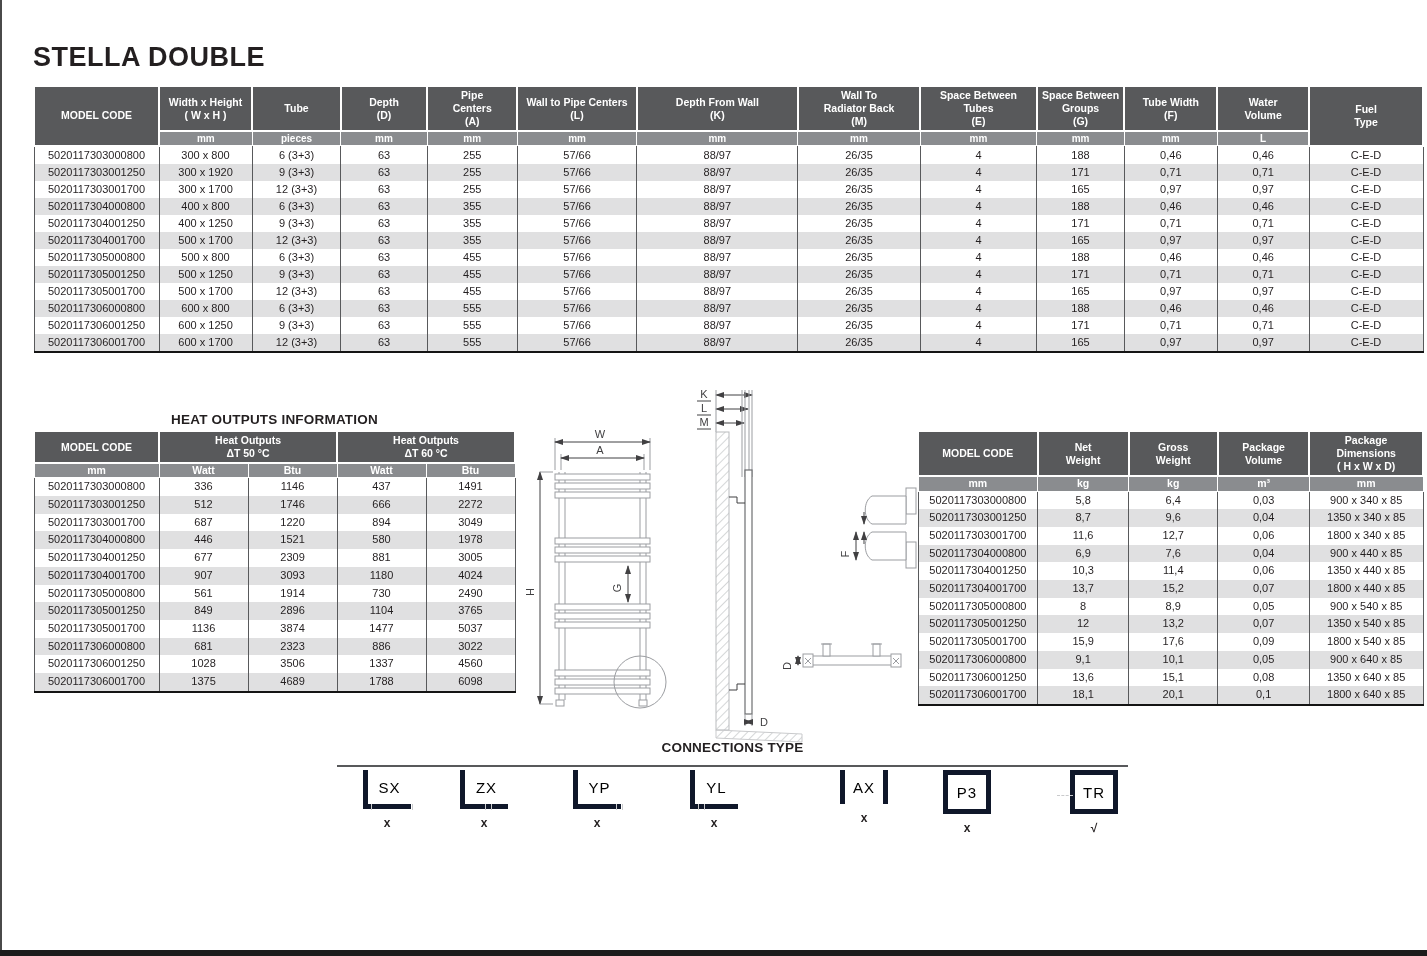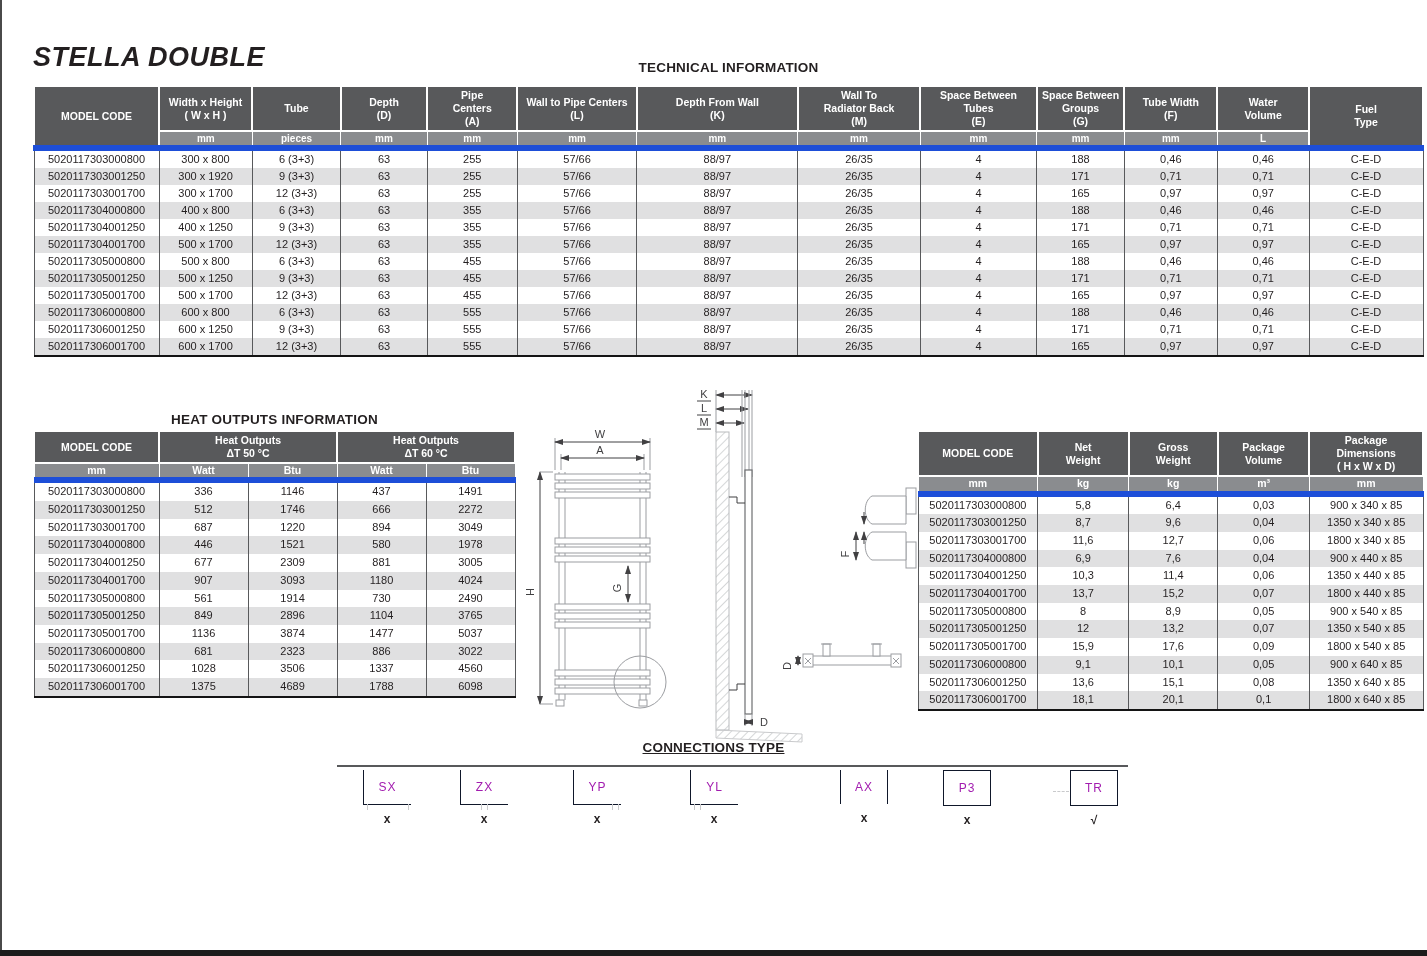--- a/index.html
+++ b/index.html
@@ -5,71 +5,70 @@
   html,body{margin:0;padding:0;background:#888;}
   #page{position:relative;width:1427px;height:956px;background:#ffffff;
         font-family:"Liberation Sans",sans-serif;color:#231f20;overflow:hidden;margin:0 auto;}
   .abs{position:absolute;}
 
   
   #left-edge{left:0;top:0;width:2px;height:100%;background:#4a4a4a;}
   #bottom-bar{left:0;bottom:0;width:100%;height:6px;background:#1c1c1c;}
 
   
-  #page-title{left:33px;top:24px;font-size:27px;font-weight:bold;font-style:italic;letter-spacing:.5px;}
+  #page-title{left:33px;top:24px;font-size:27px;font-weight:bold;letter-spacing:.5px;}
   .section-title{font-weight:bold;font-size:13.5px;text-align:center;letter-spacing:.2px;}
   #tech-title{left:33px;top:60px;width:1391px;}
   #heat-title{left:33px;top:412px;width:483px;}
   #log-title{left:917px;top:412px;width:507px;}
-  #conn-title{left:318px;top:740px;width:791px;text-decoration:underline;}
+  #conn-title{left:337px;top:740px;width:791px;}
   #conn-rule{left:337px;top:765px;width:791px;height:2px;background:#58595b;}
 
   
   table{border-collapse:collapse;table-layout:fixed;width:100%;border-bottom:2px solid #141414;}
   th{background:#58595b;color:#fff;font-weight:bold;font-size:10.5px;line-height:1.25;
      border:2px solid #fff;padding:2px 1px;vertical-align:middle;text-align:center;white-space:pre-line;}
   th.unit{background:#8a8c8f;font-size:10px;height:13px;padding:0;border:1px solid #fff;}
   td{font-size:11px;text-align:center;height:17px;line-height:17px;padding:0 2px;
      border-left:1px solid #58595b;border-right:1px solid #58595b;overflow:hidden;white-space:nowrap;}
   tbody tr:nth-child(even){background:#e0e0e1;}
-  tbody tr:first-child td{border-top:6px solid #1d4ed8;}
+  tbody tr:first-child td{border-top:1px solid #1d4ed8;}
   #tech-table-wrap{left:33px;top:85px;width:1391px;}
   #heat-table-wrap{left:33px;top:430px;width:483px;}
   #log-table-wrap{left:917px;top:430px;width:507px;}
   #heat-table-wrap td,#log-table-wrap td{height:17.7px;line-height:17.7px;}
   #heat-table-wrap th,#log-table-wrap th{font-size:10.5px;}
 
   
   #diagram{left:520px;top:382px;width:400px;height:362px;}
   #diagram text{font-size:11px;fill:#414042;font-family:"Liberation Sans",sans-serif;}
   .body-line{stroke:#9b9da1;fill:none;stroke-width:1;}
   .body-fill{stroke:#9b9da1;fill:#ffffff;stroke-width:1;}
   .dim{stroke:#414042;fill:none;stroke-width:1;}
   .dark-line{stroke:#6d6e71;fill:#ffffff;stroke-width:1.2;}
 
   
   .conn{position:absolute;top:770px;width:48px;text-align:center;}
-  .conn-box{position:relative;height:34px;border:1px solid #0f172a;
+  .conn-box{position:relative;height:34px;border:5px solid #0f172a;
             display:flex;align-items:center;justify-content:center;}
   .t-corners,.t-center,.t-right,.t-left{border-top:none;border-right:none;}
   .t-sides{border-top:none;border-bottom:none;}
   .t-box-dash::before{content:"";position:absolute;left:-18px;top:58%;width:16px;
                       border-top:1px dashed #c9cacc;}
   .tick{position:absolute;bottom:-6px;width:1px;height:6px;background:#c9cacc;}
-  .conn-label{font-size:12px;color:#a21caf;letter-spacing:1px;}
+  .conn-label{font-size:15px;color:#000000;letter-spacing:1px;}
   .conn-mark{margin-top:7px;font-size:12px;font-weight:bold;color:#231f20;}
 </style>
 </head>
 <body>
 
 <div id="page">
 
   <h1 id="page-title" class="abs">STELLA DOUBLE</h1>
 
-  <div id="tech-title" class="abs section-title">TECHNICAL INFORMATION</div>
   <div id="tech-table-wrap" class="abs">
     <table>
         <colgroup>
           <col style="width: 9%;">
           <col style="width: 6.7%;">
           <col style="width: 6.4%;">
           <col style="width: 6.2%;">
           <col style="width: 6.5%;">
           <col style="width: 8.6%;">
           <col style="width: 11.6%;">

